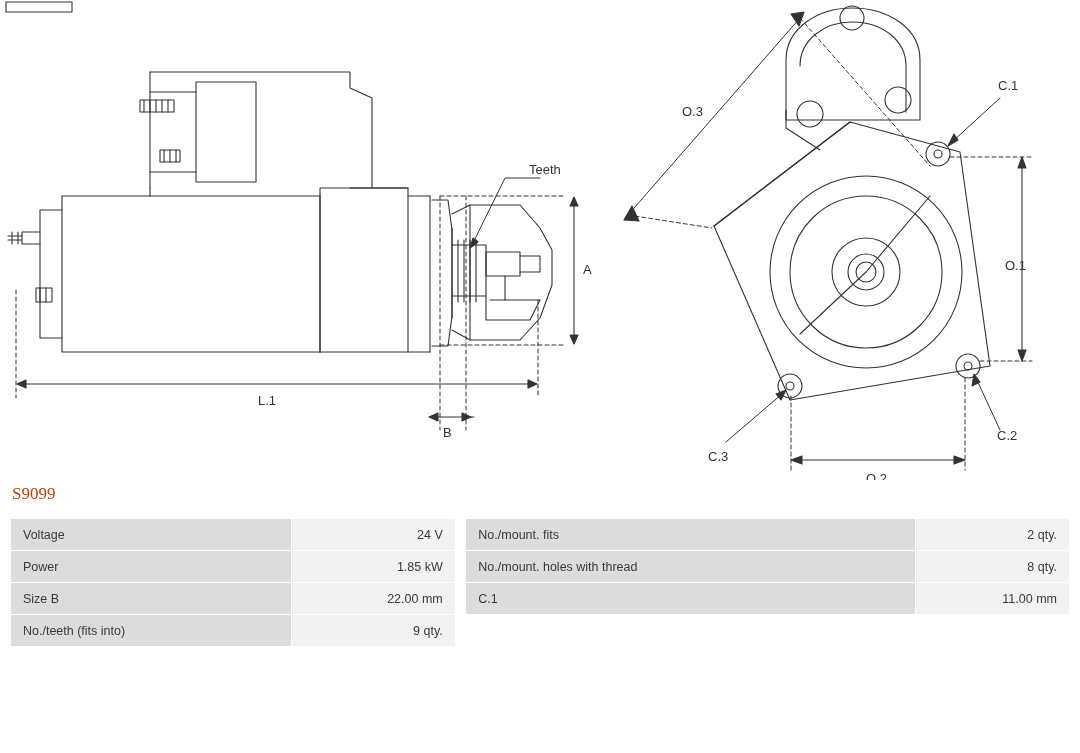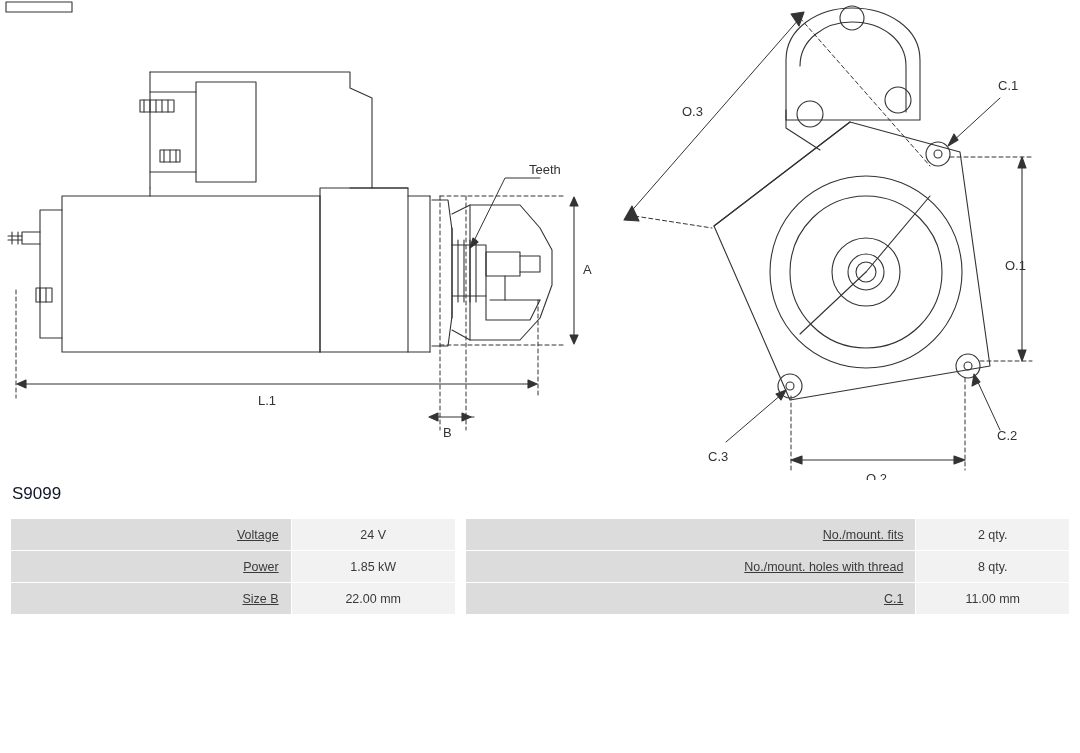--- a/index.html
+++ b/index.html
@@ -25,22 +25,22 @@
     left: 0;
     top: 0;
     width: 1080px;
     height: 480px;
   }
   .part-code {
     position: absolute;
     left: 12px;
     top: 484px;
     font-size: 17px;
-    color: #0f172a;
-    font-family: Liberation Sans, sans-serif;
+    color: #c2410c;
+    font-family: Liberation Serif, serif;
   }
   .spec-area {
     position: absolute;
     left: 10px;
     top: 518px;
     width: 1060px;
   }
   table.spec {
     border-collapse: collapse;
     table-layout: fixed;
@@ -50,27 +50,26 @@
   table.spec td {
     border: 1px solid #ffffff;
     height: 31px;
     padding: 0 12px;
     vertical-align: middle;
     white-space: nowrap;
     overflow: hidden;
   }
   td.lbl {
     background: #dcdcdc;
-    text-align: right;
+    text-align: left;
     color: #3a3a3a;
-    text-decoration: underline;
   }
   td.val {
     background: #f2f2f2;
-    text-align: center;
+    text-align: right;
     color: #3a3a3a;
   }
   td.blank {
     background: #ffffff;
     border: 1px solid #ffffff;
   }
   col.c1 { width: 265px; }
   col.c2 { width: 155px; }
   col.c3 { width: 10px; }
   col.c4 { width: 425px; }
@@ -252,17 +251,24 @@
           <td class="lbl">No./mount. holes with thread</td>
           <td class="val">8 qty.</td>
         </tr>
         <tr>
           <td class="lbl">Size B</td>
           <td class="val">22.00 mm</td>
           <td class="blank"></td>
           <td class="lbl">C.1</td>
           <td class="val">11.00 mm</td>
         </tr>
+        <tr>
+          <td class="lbl">No./teeth (fits into)</td>
+          <td class="val">9 qty.</td>
+          <td class="blank"></td>
+          <td class="blank"></td>
+          <td class="blank"></td>
+        </tr>
       </tbody>
     </table>
   </div>
 
 </div>
 
 </body></html>

